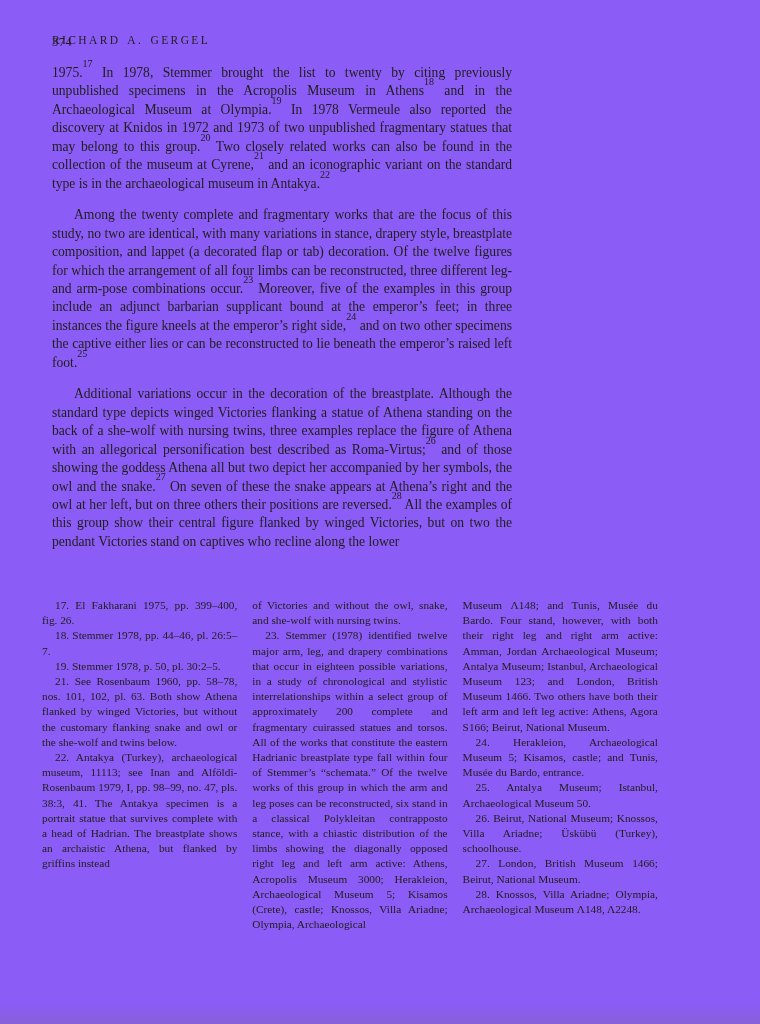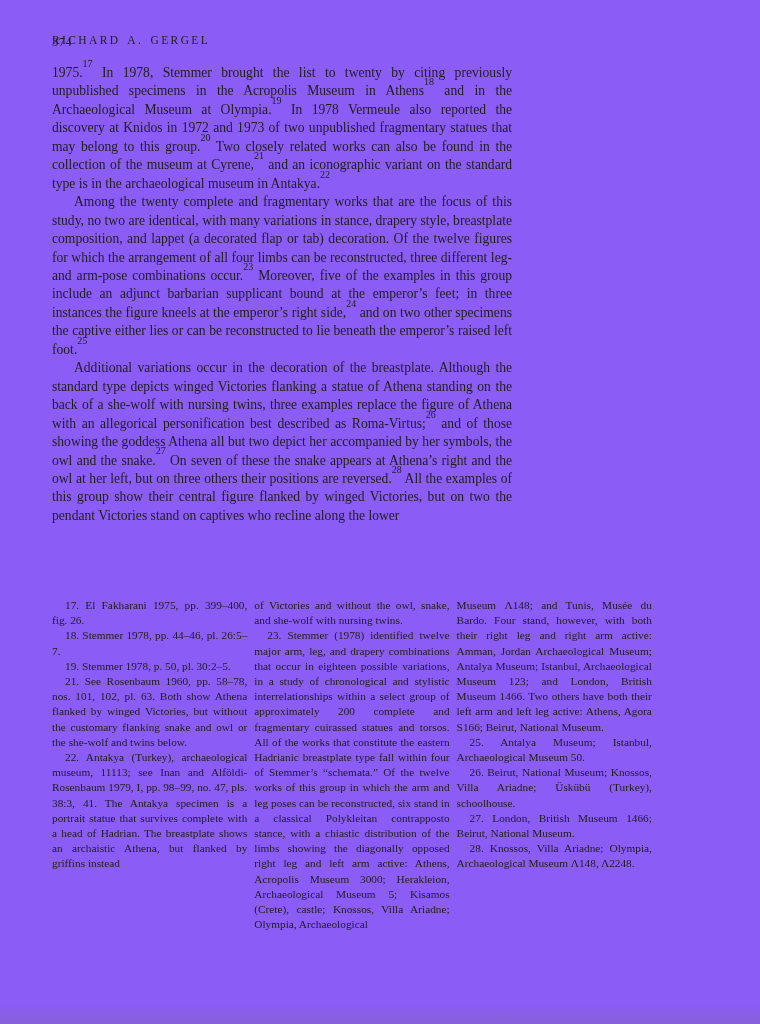--- a/index.html
+++ b/index.html
@@ -45,36 +45,36 @@
   .body-text {
     position: absolute;
     top: 64px;
     left: 52px;
     width: 460px;
     font-size: 13.6px;
     line-height: 18.45px;
     text-align: justify;
     hyphens: auto;
   }
-  .body-text p.indent { text-indent: 22px; }
+  .body-text p.indent { text-indent: 22px; margin-top: 13px; }
   .body-text p.no-indent { text-indent: 0; }
   sup.fn-ref {
     font-size: 10px;
     line-height: 0;
     position: relative;
     top: -4.5px;
     letter-spacing: 0;
   }
   .footnotes {
     position: absolute;
     top: 598px;
-    left: 52px;
+    left: 42px;
     width: 616px;
     display: flex;
-    gap: 7px;
+    gap: 15px;
   }
   .fn-col {
     width: 195.3px;
     flex: 0 0 195.3px;
     font-size: 11.3px;
     line-height: 15.2px;
     text-align: justify;
     hyphens: auto;
   }
   .fn-col p.indent { text-indent: 13px; }
@@ -103,20 +103,21 @@
         <p class="indent">19. Stemmer 1978, p. 50, pl. 30:2–5.</p>
         <p class="indent">21. See Rosenbaum 1960, pp. 58–78, nos. 101, 102, pl. 63. Both show Athena flanked by winged Victories, but without the customary flanking snake and owl or the she-wolf and twins below.</p>
         <p class="indent">22. Antakya (Turkey), archaeological museum, 11113; see Inan and Alföldi-Rosenbaum 1979, I, pp. 98–99, no. 47, pls. 38:3, 41. The Antakya specimen is a portrait statue that survives complete with a head of Hadrian. The breastplate shows an archaistic Athena, but flanked by griffins instead</p>
       </div>
     <div class="fn-col">
         <p class="no-indent">of Victories and without the owl, snake, and she-wolf with nursing twins.</p>
         <p class="indent">23. Stemmer (1978) identified twelve major arm, leg, and drapery combinations that occur in eighteen possible variations, in a study of chronological and stylistic interrelationships within a select group of approximately 200 complete and fragmentary cuirassed statues and torsos. All of the works that constitute the eastern Hadrianic breastplate type fall within four of Stemmer’s “schemata.” Of the twelve works of this group in which the arm and leg poses can be reconstructed, six stand in a classical Polykleitan contrapposto stance, with a chiastic distribution of the limbs showing the diagonally opposed right leg and left arm active: Athens, Acropolis Museum 3000; Herakleion, Archaeological Museum 5; Kisamos (Crete), castle; Knossos, Villa Ariadne; Olympia, Archaeological</p>
       </div>
     <div class="fn-col">
         <p class="no-indent">Museum Λ148; and Tunis, Musée du Bardo. Four stand, however, with both their right leg and right arm active: Amman, Jordan Archaeological Museum; Antalya Museum; Istanbul, Archaeological Museum 123; and London, British Museum 1466. Two others have both their left arm and left leg active: Athens, Agora S166; Beirut, National Museum.</p>
+        <p class="indent">24. Herakleion, Archaeological Museum 5; Kisamos, castle; and Tunis, Musée du Bardo, entrance.</p>
         <p class="indent">25. Antalya Museum; Istanbul, Archaeological Museum 50.</p>
         <p class="indent">26. Beirut, National Museum; Knossos, Villa Ariadne; Üskübü (Turkey), schoolhouse.</p>
         <p class="indent">27. London, British Museum 1466; Beirut, National Museum.</p>
         <p class="indent">28. Knossos, Villa Ariadne; Olympia, Archaeological Museum Λ148, Λ2248.</p>
       </div>
   </section>
 
 </div>
 
 </body></html>

